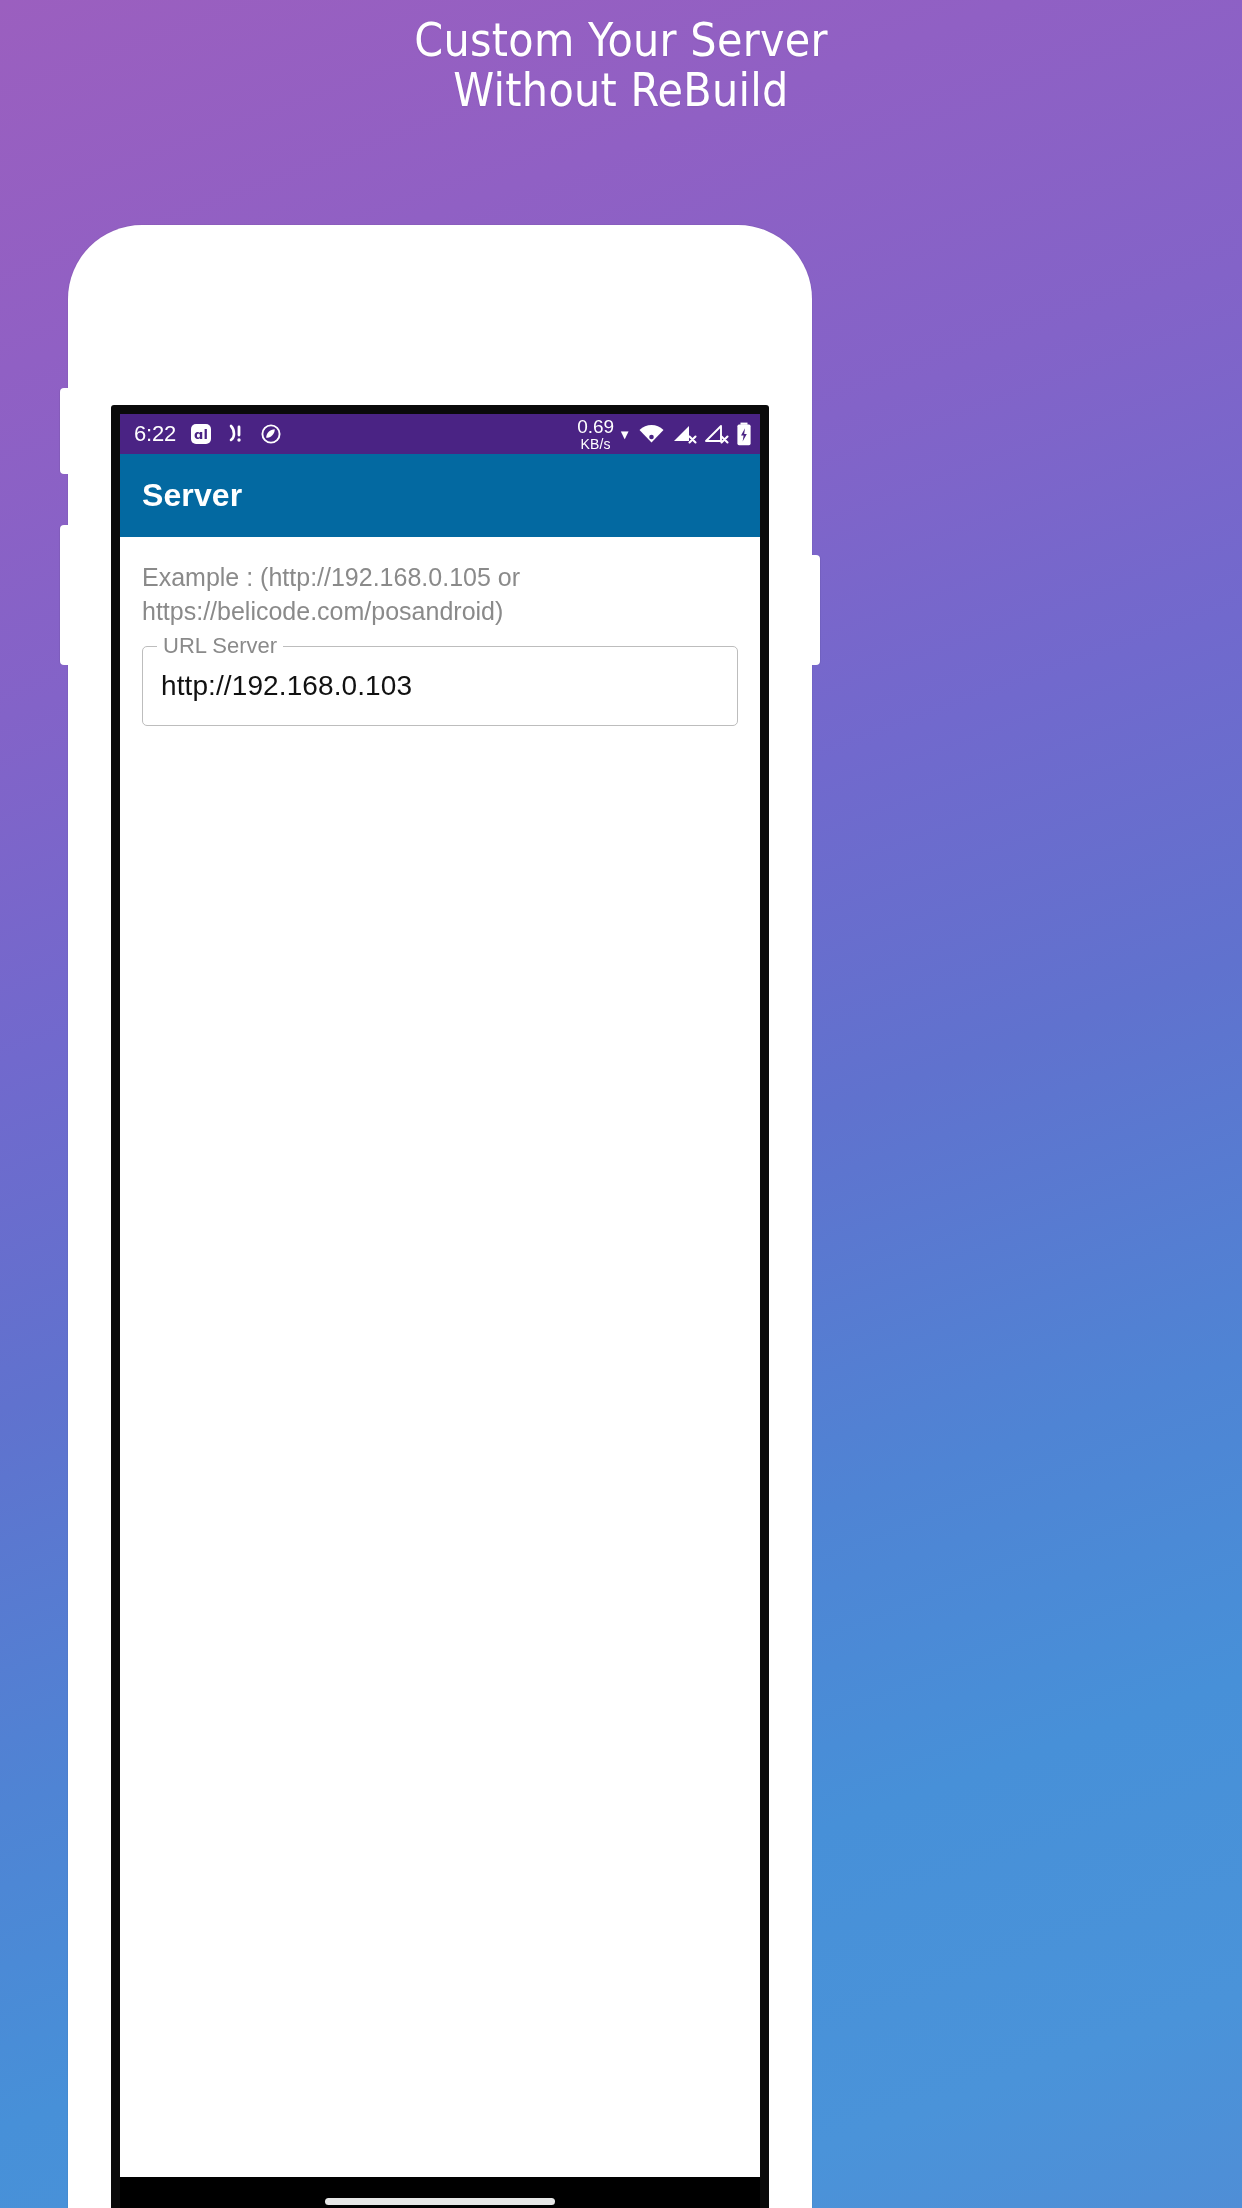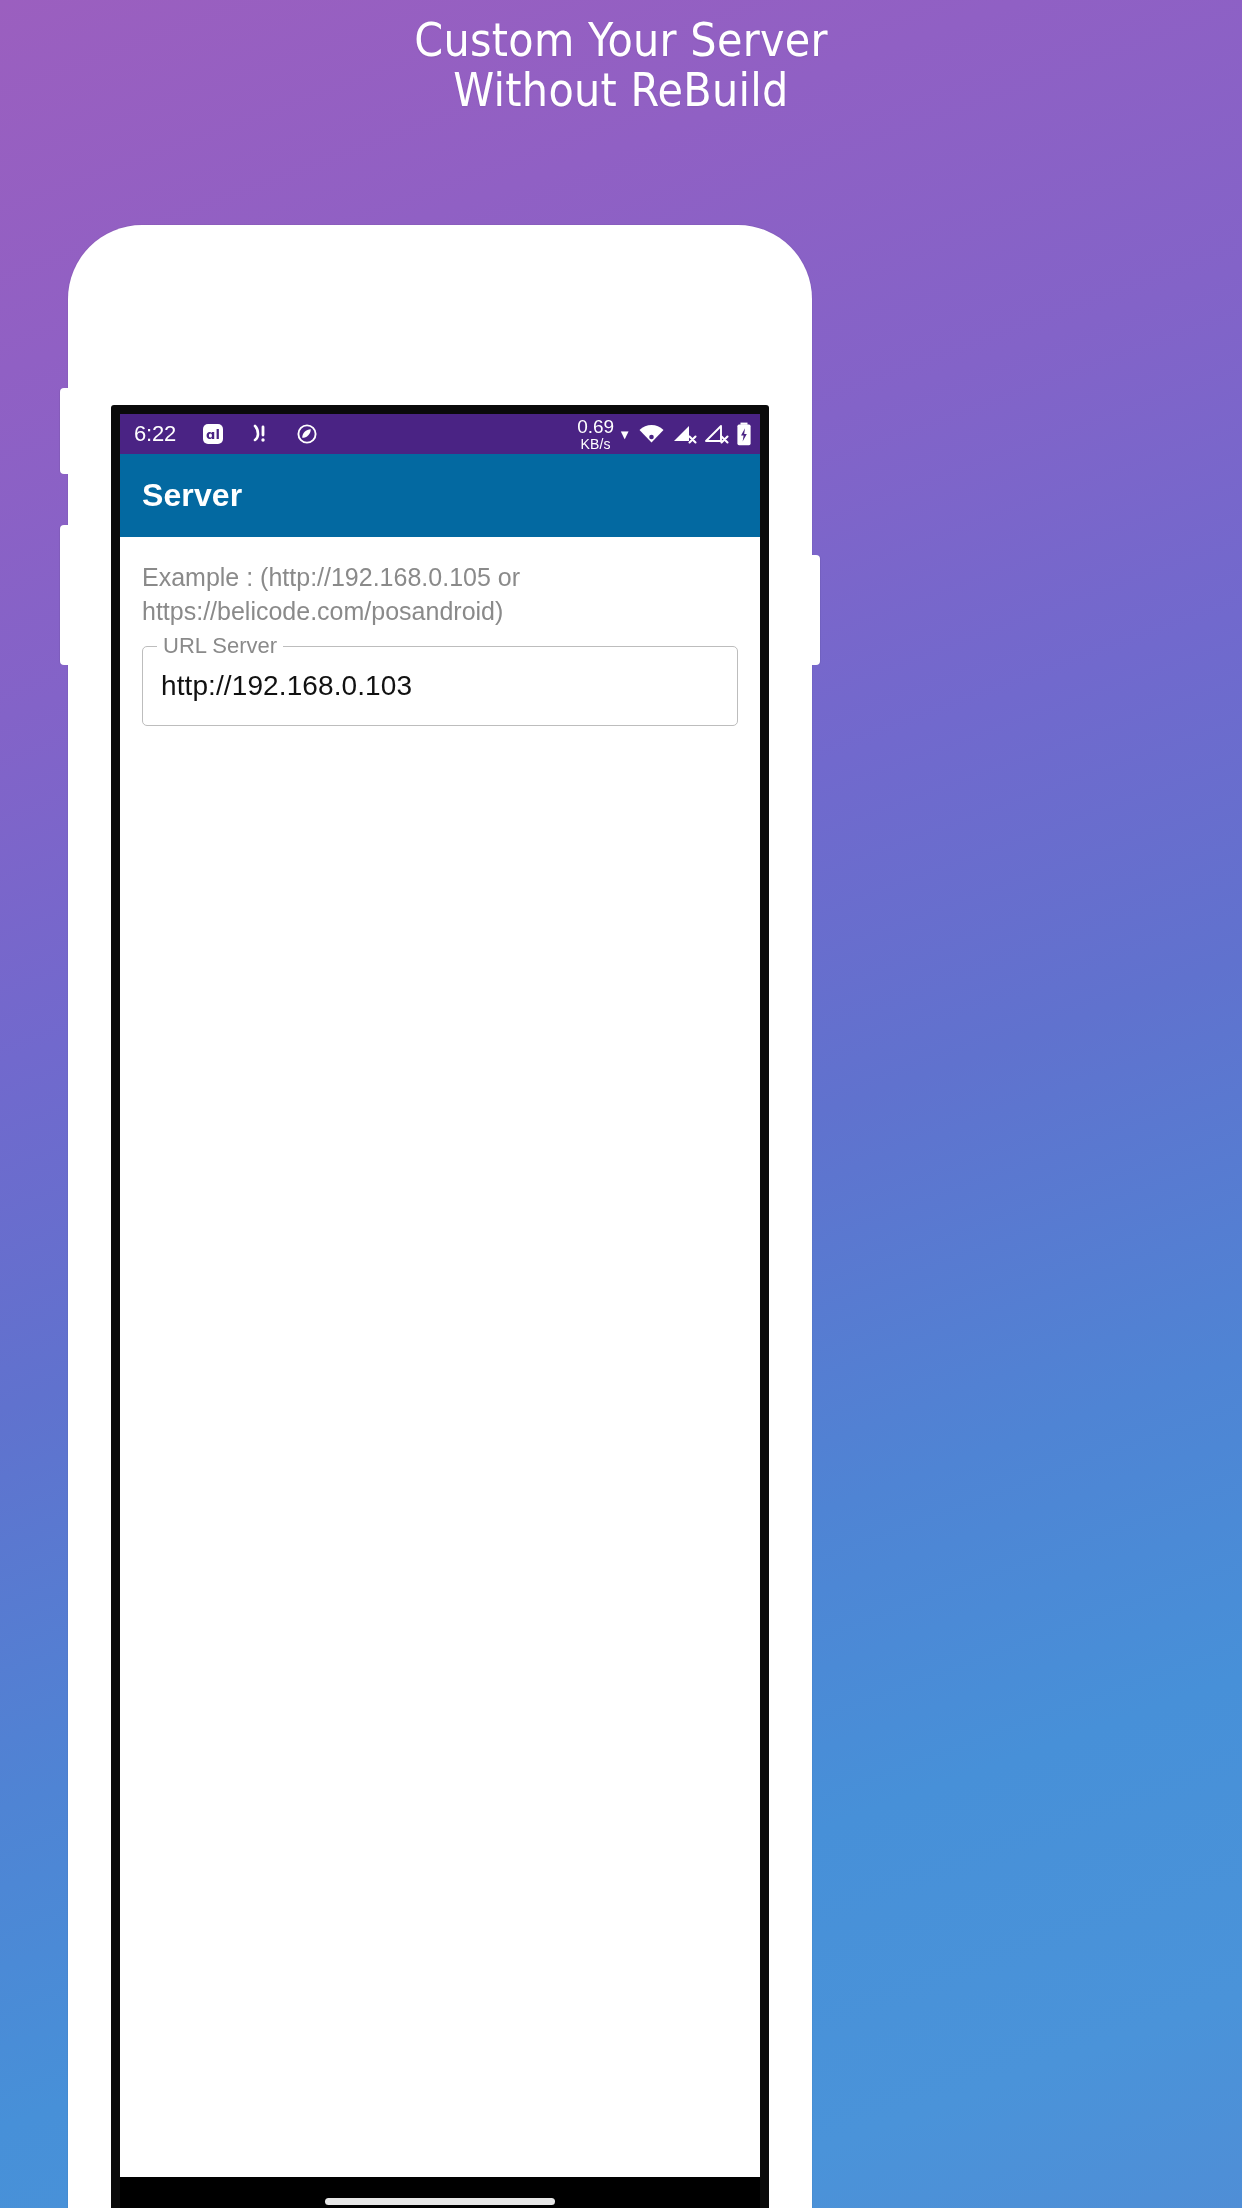--- a/index.html
+++ b/index.html
@@ -98,21 +98,21 @@
   #status-bar {
     flex:0 0 auto;
     height:40px;
     background:#4a2384;
     color:#ffffff;
     display:flex;
     align-items:center;
     padding:0 8px 0 14px;
     font-size:21px;
   }
-  #status-left { display:flex; align-items:center; gap:26px; }
+  #status-left { display:flex; align-items:center; gap:14px; }
   #clock { font-size:22px; letter-spacing:-0.2px; }
   .notif-icon { display:inline-flex; align-items:center; justify-content:center; }
   #status-spacer { flex:1 1 auto; }
   #status-right { display:flex; align-items:center; gap:7px; }
   #netspeed { display:flex; flex-direction:column; align-items:center; line-height:1;
               font-size:19px; }
   #netspeed .unit { font-size:14px; margin-top:1px; letter-spacing:0.2px; }
   #net-caret { font-size:13px; line-height:1; margin-left:-3px; }
 
   

